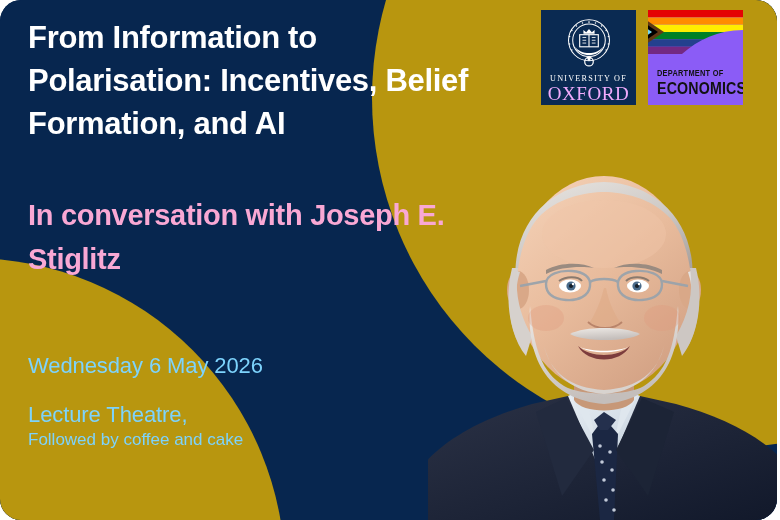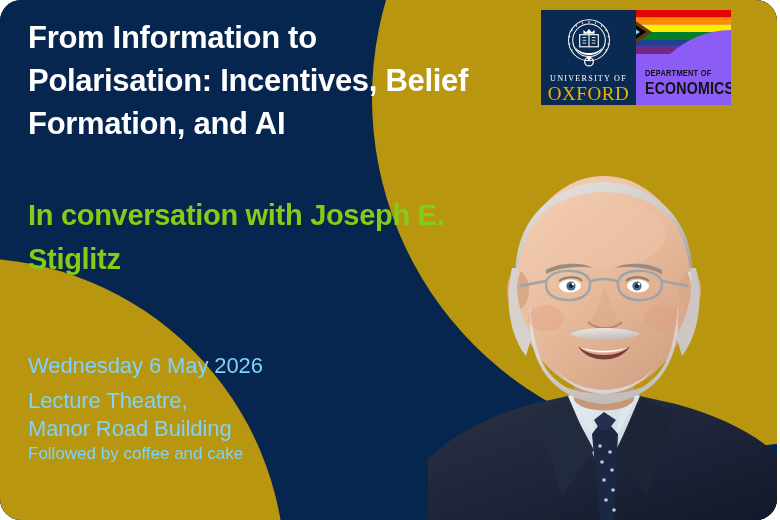--- a/index.html
+++ b/index.html
@@ -70,54 +70,55 @@
     font-weight: bold;
     line-height: 43px;
     letter-spacing: -0.3px;
     z-index: 6;
   }
   .subtitle {
     position: absolute;
     left: 28px;
     top: 193px;
     width: 430px;
-    color: #84cc16;
+    color: #f9a8d4;
     font-size: 29px;
     font-weight: bold;
     line-height: 44px;
     letter-spacing: -0.3px;
     z-index: 6;
   }
   .details {
     position: absolute;
     left: 28px;
     top: 352px;
     width: 300px;
     color: #7dd3fc;
     z-index: 6;
   }
   .details .line {
     font-size: 22px;
     line-height: 28px;
     letter-spacing: -0.1px;
   }
   .details .venue {
-    margin-top: 7px;
+    margin-top: 21px;
   }
   .details .footnote {
     font-size: 17px;
     line-height: 22px;
   }
 
   
   .logos {
     position: absolute;
     left: 541px;
     top: 10px;
     display: flex;
+    gap: 12px;
     z-index: 8;
   }
   .logo-box {
     width: 95px;
     height: 95px;
     position: relative;
     overflow: hidden;
   }
   .logo-oxford {
     background: #0a2a52;
@@ -129,21 +130,21 @@
     margin-top: 7px;
   }
   .ox-uni {
     color: #ffffff;
     font-size: 8.2px;
     letter-spacing: 1.2px;
     margin-top: 3px;
     font-family: "Liberation Serif", serif;
   }
   .ox-name {
-    color: #eab308;
+    color: #f0abfc;
     font-size: 19px;
     letter-spacing: 0.6px;
     font-family: "Liberation Serif", serif;
     line-height: 22px;
   }
   .logo-econ {
     background: #8b5cf6;
   }
   .flag {
     position: absolute;
@@ -304,21 +305,20 @@
     </svg>
   </div>
 
   <div class="title">From Information to Polarisation: Incentives, Belief Formation, and AI</div>
 
   <div class="subtitle">In conversation with Joseph E. Stiglitz</div>
 
   <div class="details">
     <div class="line">Wednesday 6 May 2026</div>
     <div class="line venue">Lecture Theatre,</div>
-    <div class="line">Manor Road Building</div>
     <div class="footnote">Followed by coffee and cake</div>
   </div>
 
   <div class="logos">
 
     <div class="logo-box logo-oxford">
       <svg class="crest" width="58" height="58" viewBox="0 0 58 58">
         <g fill="none" stroke="#ffffff" stroke-width="1.1">
           <circle cx="29" cy="25" r="22"></circle>
           <circle cx="29" cy="25" r="17.5"></circle>

